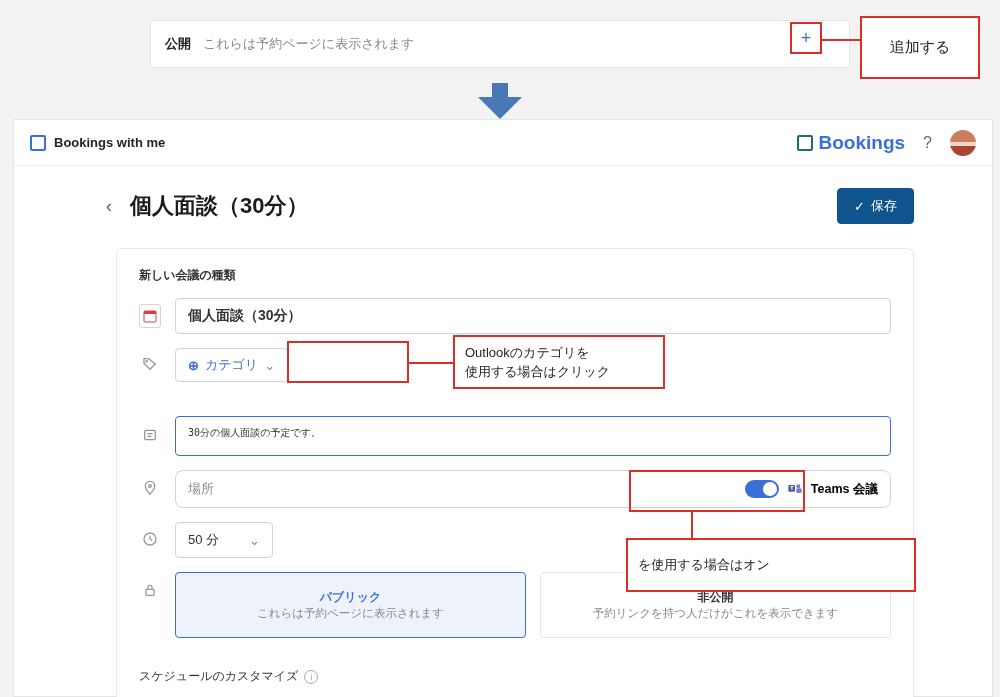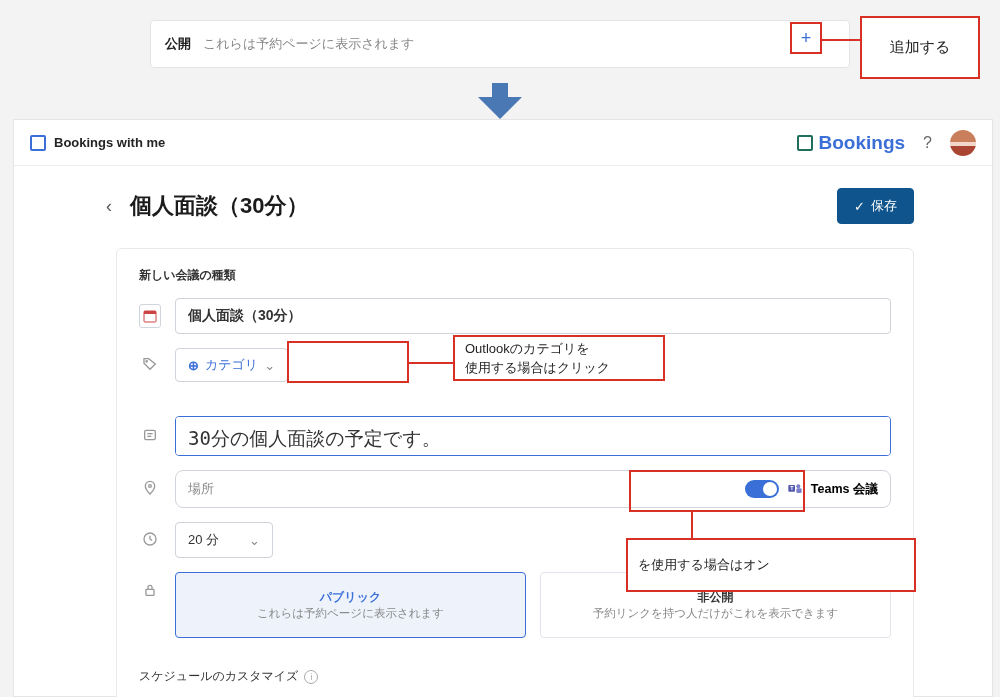--- a/index.html
+++ b/index.html
@@ -44,24 +44,24 @@
 .icon-col{width:22px;display:flex;justify-content:center;color:#888}
 .tinput{flex:1;border:1px solid #d0d4db;border-radius:4px;padding:9px 12px;font-size:14px;color:#333;background:#fff}
 .title-input{font-weight:600}
 .cal-icon{width:24px;height:24px;border:1px solid #d0d4db;border-radius:3px;display:flex;align-items:center;justify-content:center;background:#fff}
 .cal-icon svg{display:block}
 .cat-wrap{position:relative}
 .cat-btn{border:1px solid #d0d4db;border-radius:4px;padding:7px 12px;background:#fff;color:#3b6fd8;font-size:13px;display:flex;align-items:center;gap:6px}
 .cat-btn .plus{font-weight:700}
 .cat-btn .chv{color:#888}
 .cat-outline{position:absolute;left:170px;top:92px;width:122px;height:42px;border:2px solid #d93025;pointer-events:none}
-.cat-callout{position:absolute;left:336px;top:86px;width:212px;height:46px;border:2px solid #d93025;background:#fff;display:flex;flex-direction:column;justify-content:center;padding:4px 10px;font-size:13px;line-height:1.5}
+.cat-callout{position:absolute;left:336px;top:86px;width:212px;height:54px;border:2px solid #d93025;background:#fff;display:flex;flex-direction:column;justify-content:center;padding:4px 10px;font-size:13px;line-height:1.5}
 .cat-line{position:absolute;left:292px;top:113px;width:44px;height:0;border-top:2px solid #d93025}
 
-.desc-ta{flex:1;border:1px solid #3b6fd8;border-radius:4px;padding:9px 12px;font-size:19px;color:#333;background:#fff;resize:none;height:40px}
+.desc-ta{flex:1;border:1px solid #3b6fd8;border-radius:4px;padding:9px 12px;font-size:10px;color:#333;background:#fff;resize:none;height:40px}
 .loc-input{flex:1;border:1px solid #d0d4db;border-radius:8px;padding:9px 12px;font-size:13px;color:#888;background:#fff;display:flex;align-items:center;justify-content:space-between}
 .loc-left{color:#888}
 .loc-right{display:flex;align-items:center;gap:8px;color:#000000;font-weight:600;font-size:12.5px}
 .toggle{width:34px;height:18px;background:#3b6fd8;border-radius:9px;position:relative}
 .toggle::after{content:"";position:absolute;right:2px;top:2px;width:14px;height:14px;background:#fff;border-radius:50%}
 .teams-icn{width:16px;height:16px;display:inline-flex;align-items:center;justify-content:center}
 .teams-outline{position:absolute;left:512px;top:221px;width:176px;height:42px;border:2px solid #d93025;pointer-events:none}
 .teams-vline{position:absolute;left:574px;top:263px;width:0;height:26px;border-left:2px solid #d93025}
 .teams-callout{position:absolute;left:509px;top:289px;width:290px;height:54px;border:2px solid #d93025;background:#fff;display:flex;flex-direction:column;justify-content:center;padding:4px 10px;font-size:13px;line-height:1.5}
 
@@ -216,21 +216,21 @@
       <div class="row">
         <div class="icon-col">
           <span>
             <svg class="svg-icon" viewBox="0 0 24 24" fill="none" stroke="#999" stroke-width="2">
                 <circle cx="12" cy="12" r="9"></circle>
                 <path d="M12 7v5l3 2"></path>
               </svg>
           </span>
         </div>
         <div class="dur-sel">
-          <span>20 分</span>
+          <span>50 分</span>
           <span style="color:#888">⌄</span>
         </div>
       </div>
 
       <div class="row" style="align-items:stretch">
         <div class="icon-col" style="padding-top:10px">
           <span>
             <svg class="svg-icon" viewBox="0 0 24 24" fill="none" stroke="#999" stroke-width="2">
                 <rect x="6" y="11" width="12" height="9" rx="1"></rect>
                 <path d="M9 11V8a3 3 0 016 0v3"></path>

